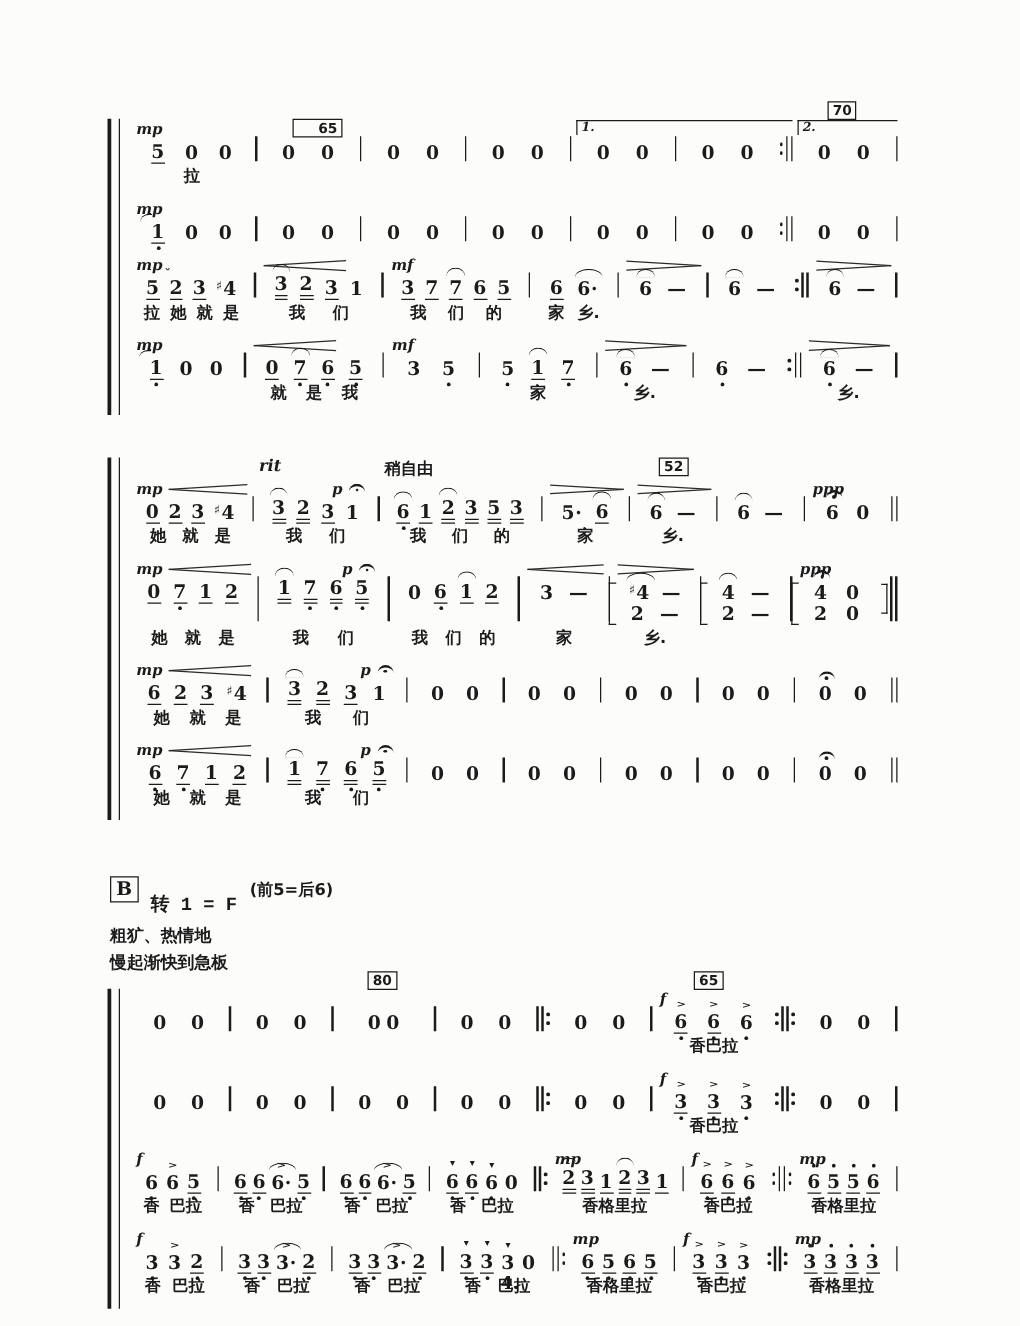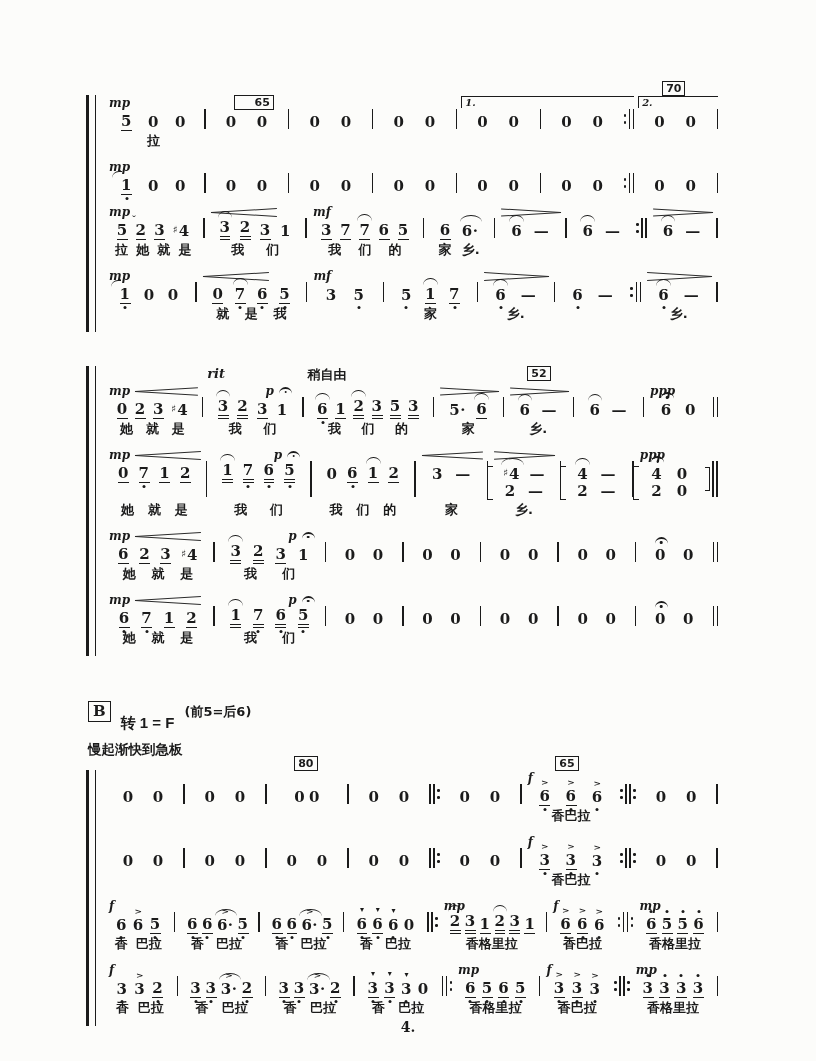--- a/index.html
+++ b/index.html
@@ -48,21 +48,21 @@
   .dcol i{width:2.6px;height:2.6px;background:#1b1b1b;border-radius:50%;}
   .brk{width:4px;height:62%;border:1.5px solid #1b1b1b;border-left:none;}
   .volta{position:absolute;top:1px;left:4px;height:11px;border-top:1.3px solid #1b1b1b;border-left:1.3px solid #1b1b1b;
          font-size:10px;font-style:italic;font-weight:bold;padding:0 0 0 3px;line-height:11px;z-index:3;}
   .mbox{position:absolute;left:34%;font-family:"DejaVu Sans","Liberation Sans",sans-serif;font-weight:bold;font-size:11px;
         border:1.2px solid #1b1b1b;padding:0 3px;line-height:13px;background:#fcfcfa;z-index:4;}
   .cbrk{position:absolute;left:-1px;width:5px;border:1.5px solid #1b1b1b;border-right:none;z-index:2;}
   .bhdr{margin:6px 0 10px 2px;font-family:"DejaVu Sans","Liberation Sans",sans-serif;}
   .bline1{display:flex;align-items:center;gap:10px;font-size:15px;font-weight:bold;margin-bottom:6px;}
   .bbox{display:inline-block;border:1.6px solid #1b1b1b;padding:0 4px;font-family:"DejaVu Serif",serif;font-size:15px;font-weight:bold;line-height:19px;}
-  .bkey{font-family:Liberation Sans, sans-serif;margin-top:24px;}
+  .bkey{font-family:Liberation Mono, monospace;margin-top:24px;}
   .bhint{font-size:13px;}
   .bline2,.bline3{font-size:13.5px;font-weight:bold;line-height:21px;}
   .footer{position:absolute;left:0;right:0;bottom:26px;text-align:center;font-size:14px;font-weight:bold;}
 </style>
 </head>
 <body>
 
 <div class="page">
   <div class="score" id="score-top">
       <div class="system">
@@ -1213,20 +1213,21 @@
         </div>
       </div>
     </div>
 
   <div class="bhdr">
     <div class="bline1">
       <span class="bbox">B</span>
       <span class="bkey">转 1 = F</span>
       <span class="bhint">(前5=后6)</span>
     </div>
+    <div class="bline2">粗犷、热情地</div>
     <div class="bline3">慢起渐快到急板</div>
   </div>
 
   <div class="score" id="score-bottom">
       <div class="system">
         <div class="sysbar"></div>
         <div class="voices">
           <div class="voice">
             <div class="meas" style="flex: 4 1 0px;">
               <div class="row-a"></div>

